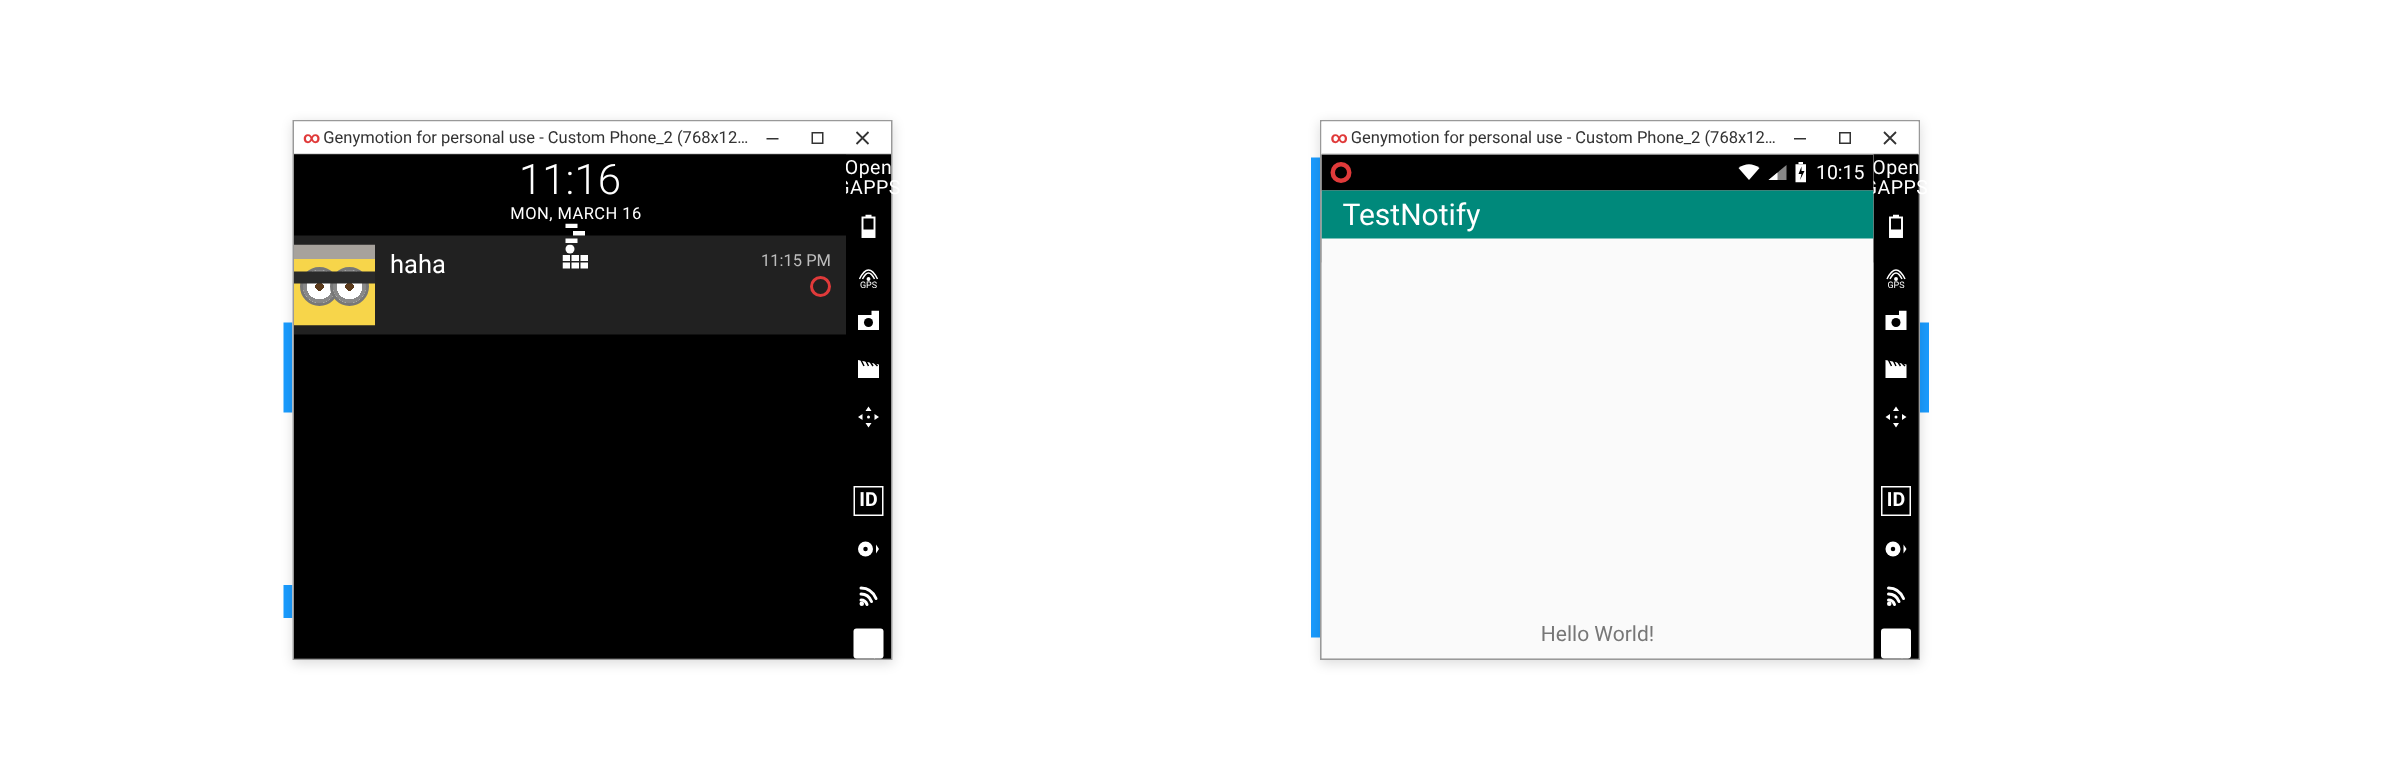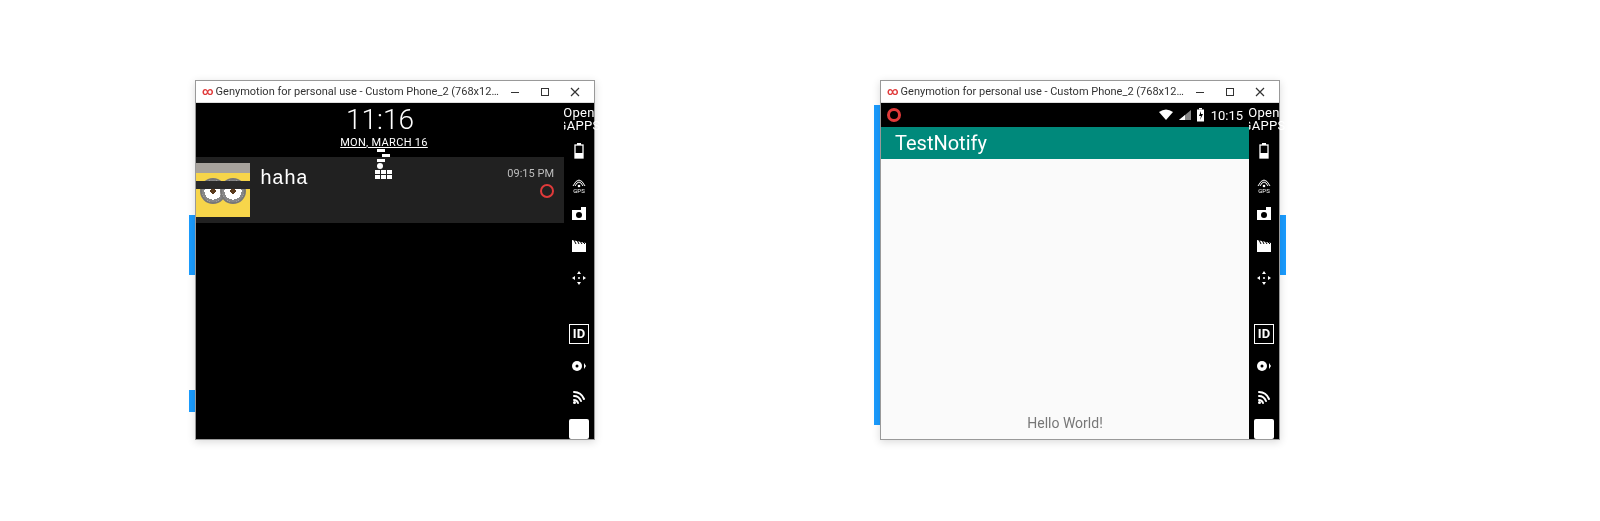--- a/index.html
+++ b/index.html
@@ -90,21 +90,20 @@
     flex-direction: column;
   }
   .shade-header .time {
     font-size: 28px;
     font-weight: 300;
   }
   .shade-header .date {
     font-size: 11px;
     margin-left: 8px;
     letter-spacing: 0.3px;
-    text-decoration: underline;
   }
   .shade-header .spacer { flex:1; }
   .shade-header .qicon {
     width: 24px; height: 24px; margin-left: 10px;
     display:flex; align-items:center; justify-content:center;
   }
 
   .notif {
     background: #212121;
     display: flex;
@@ -132,21 +131,21 @@
     border-radius:50%;
     background: radial-gradient(circle at 50% 50%, #5a3a1c 0 18%, #fff 18% 55%, #888 55% 70%, #ccc 70% 100%);
     border:2px solid #777;
   }
   .avatar-minion::before { left:4px; }
   .avatar-minion::after { right:4px; }
   .avatar-band {
     position:absolute; top:34%; left:0; right:0; height:8px; background:#2a2a2a;
   }
   .notif .body { flex:1; padding-top:4px; }
-  .notif .ntitle { color:#fff; font-size:20px;font-family:Liberation Mono, monospace; }
+  .notif .ntitle { color:#fff; font-size:17px; }
   .notif .ntext { color:#9e9e9e; font-size:13px; margin-top:2px;}
   .notif .meta {
     display:flex; flex-direction:column; align-items:flex-end;
     padding-top:4px;
   }
   .notif .ntime { color:#bdbdbd; font-size:11px; }
   .notif .nicon {
     margin-top:4px;
     width:14px; height:14px; border-radius:50%;
     border:2px solid #e03a3a;
@@ -259,21 +258,21 @@
       </div>
       <div class="notif">
         <div class="avatar">
           <div class="avatar-minion"></div>
           <div class="avatar-band"></div>
         </div>
         <div class="body">
           <div class="ntitle">haha</div>
         </div>
         <div class="meta">
-          <div class="ntime">09:15 PM</div>
+          <div class="ntime">11:15 PM</div>
           <div class="nicon"></div>
         </div>
       </div>
     </div>
 
     <div class="sidebar">
       <div class="sidetool side-opengapps">
           <span>Open GAPPS</span>
         </div>
       <div class="sidetool">

